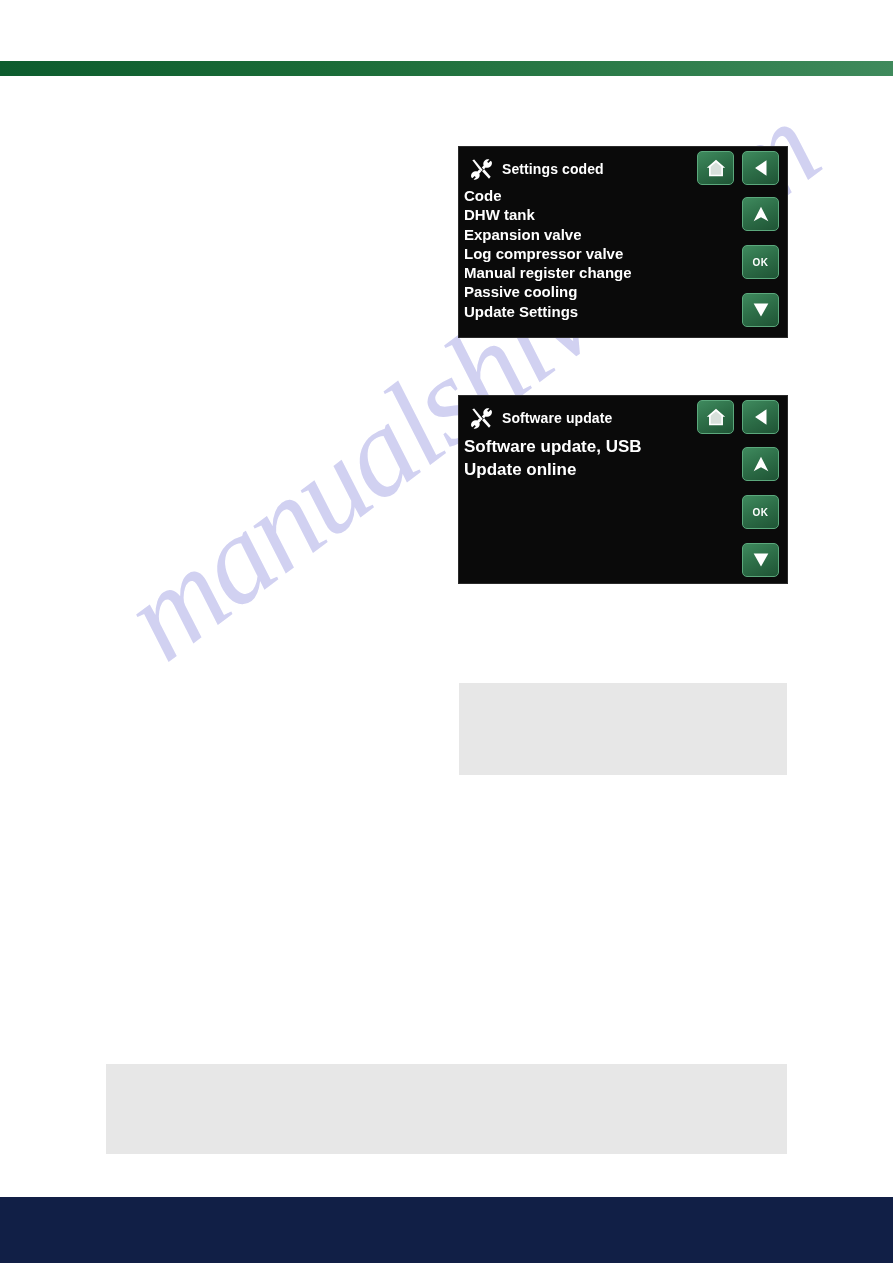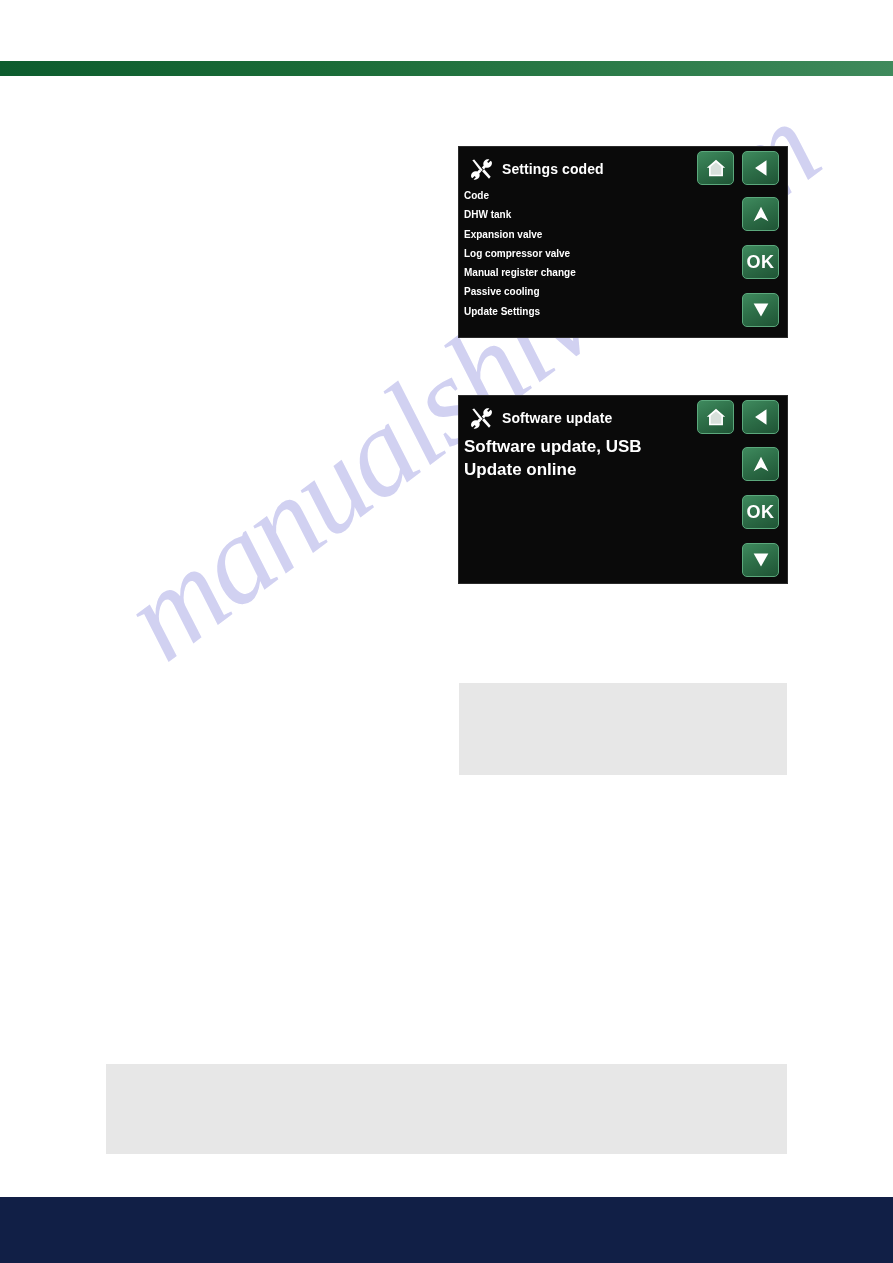--- a/index.html
+++ b/index.html
@@ -125,21 +125,21 @@
   }
 
   .menu-list {
     position: absolute;
     left: 4px;
     top: 39px;
     right: 60px;
   }
   .menu-item {
     color: #ffffff;
-    font-size: 10px;
+    font-size: 15px;
     font-weight: 700;
     line-height: 19.3px;
     height: 19.3px;
     white-space: nowrap;
     padding-left: 1px;
   }
   .software-update .menu-list {
     top: 39px;
   }
   .software-update .menu-item {
@@ -168,21 +168,21 @@
   .nav-btn.down  { left: 283px; top: 146px; }
 
   .software-update .nav-btn.home  { left: 238px; top: 4px; }
   .software-update .nav-btn.back  { left: 283px; top: 4px; }
   .software-update .nav-btn.up    { left: 283px; top: 51px; }
   .software-update .nav-btn.ok    { left: 283px; top: 99px; }
   .software-update .nav-btn.down  { left: 283px; top: 147px; }
 
   .nav-btn .ok-text {
     color: #ffffff;
-    font-size: 18px;
+    font-size: 10px;
     font-weight: 700;
     letter-spacing: 0.5px;
   }
   .nav-btn svg { display: block; }
 </style>
 </head>
 <body>
 
 <div class="header-bar"></div>
 

